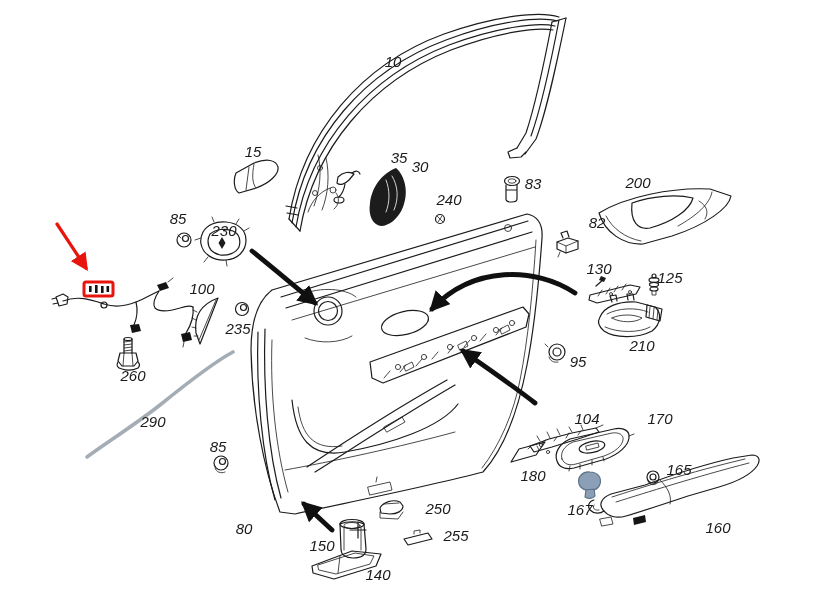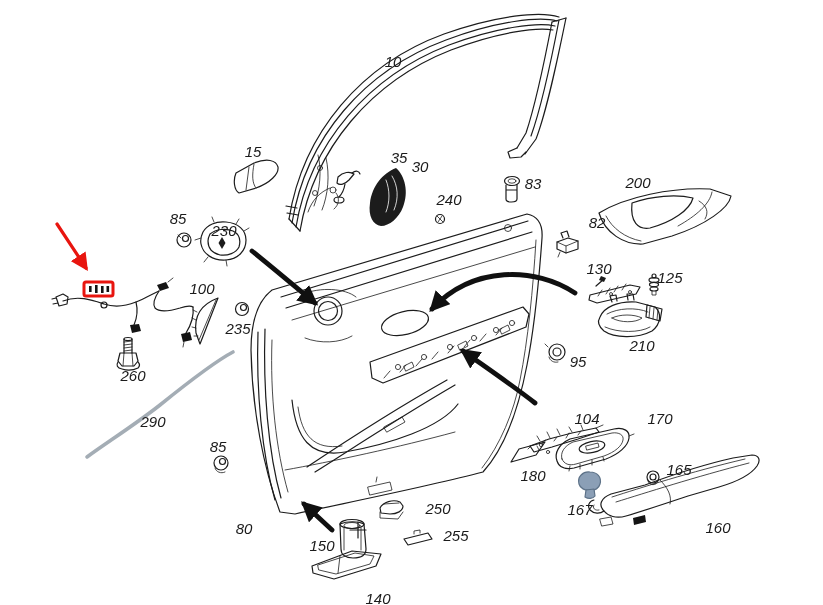--- a/index.html
+++ b/index.html
@@ -318,15 +318,15 @@
       <span class="part-label" style="left: 660px; top: 418px;">170</span>
       <span class="part-label" style="left: 218px; top: 446px;">85</span>
       <span class="part-label" style="left: 533px; top: 475px;">180</span>
       <span class="part-label" style="left: 679px; top: 469px;">165</span>
       <span class="part-label" style="left: 565px; top: 509px; margin-left: 15px;">167</span>
       <span class="part-label" style="left: 718px; top: 527px;">160</span>
       <span class="part-label" style="left: 244px; top: 528px;">80</span>
       <span class="part-label" style="left: 425px; top: 508px; margin-left: 13px;">250</span>
       <span class="part-label" style="left: 456px; top: 535px;">255</span>
       <span class="part-label" style="left: 322px; top: 545px;">150</span>
-      <span class="part-label" style="left: 378px; top: 574px; margin-top: 24px;">140</span>
+      <span class="part-label" style="left: 378px; top: 574px;">140</span>
     </div>
 </div>
 
 </body></html>

